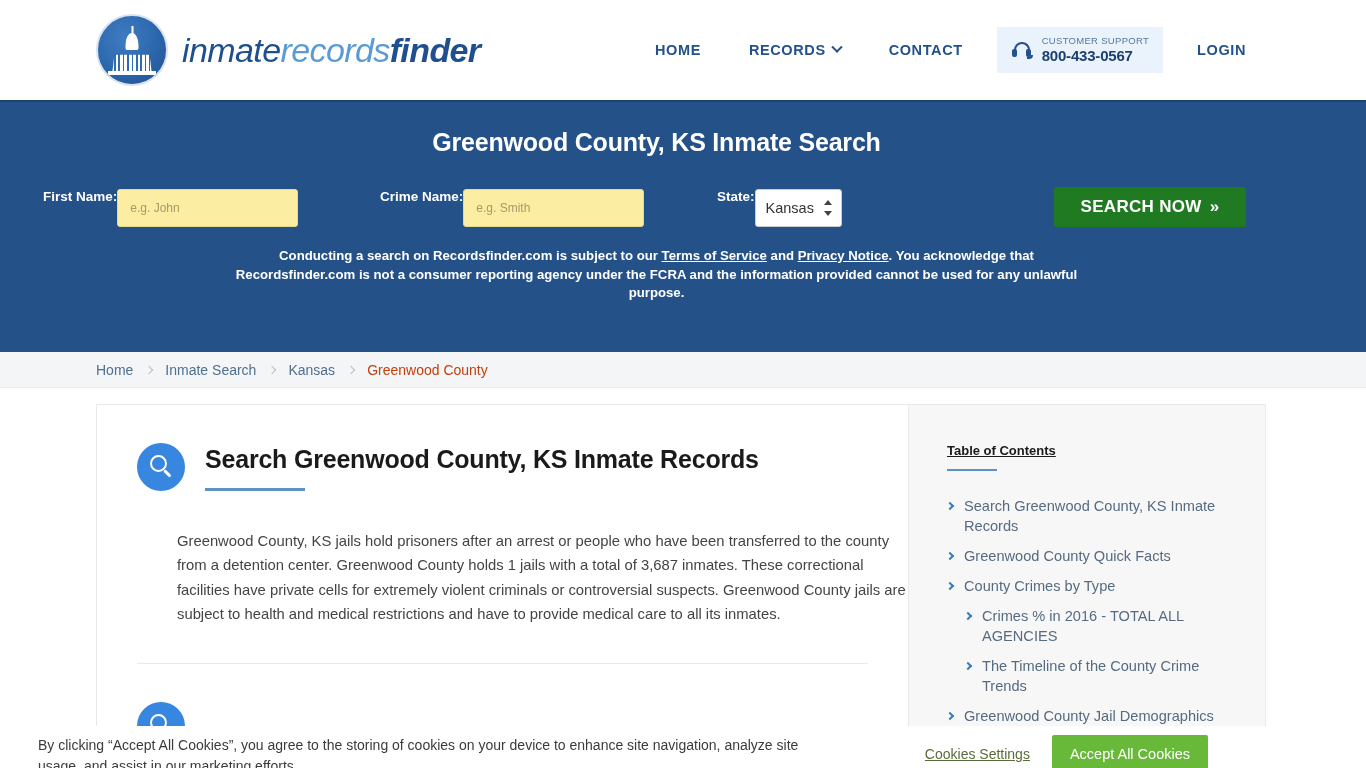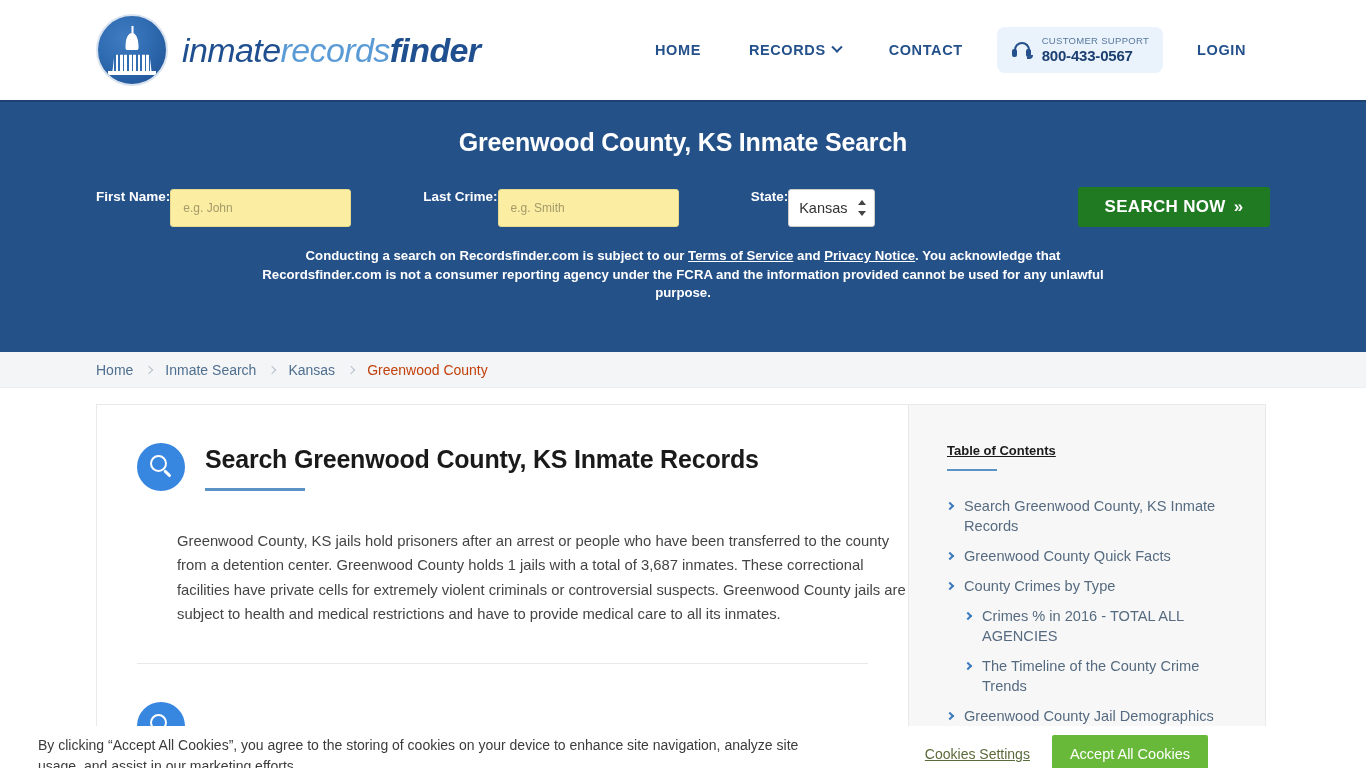--- a/index.html
+++ b/index.html
@@ -67,21 +67,21 @@
     color: #24518b; font-size: 14.5px; font-weight: bold; letter-spacing: .6px;
     text-decoration: none; padding: 0 24px; white-space: nowrap;
     display: flex; align-items: center; gap: 7px;
   }
   .chev-down {
     width: 8px; height: 8px; border-right: 2px solid #24518b; border-bottom: 2px solid #24518b;
     transform: rotate(45deg) translate(-2px,-2px);
   }
   .support {
     display: flex; align-items: center; gap: 9px;
-    background: #eaf2fb; border-radius: 8px;
+    background: #eaf2fb; border-radius: 0;
     padding: 9px 14px; margin: 0 10px;
   }
   .headset {
     width: 22px; height: 22px; position: relative; flex: 0 0 auto;
   }
   .headset .band {
     position: absolute; left: 3px; top: 3px; width: 16px; height: 12px;
     border: 2.3px solid #24518b; border-bottom: none;
     border-radius: 9px 9px 0 0;
   }
@@ -95,21 +95,21 @@
     border: 2px solid #24518b; border-left: none; border-top: none; border-radius: 0 0 4px 0;
   }
   .support-text { line-height: 1.15; }
   .support-label { font-size: 9.5px; color: #56789f; letter-spacing: .3px; }
   .support-phone { font-size: 15px; color: #1b3f70; font-weight: bold; letter-spacing: -0.2px; }
 
   
   .hero {
     background: #255189;
     border-top: 2px solid #1d4374;
-    padding: 26px 96px 22px 96px;
+    padding: 26px 96px 22px 43px;
     height: 252px;
   }
   .hero h1 {
     margin: 0 0 30px 0; text-align: center; color: #ffffff;
     font-size: 25px; font-weight: bold; letter-spacing: -0.2px;
   }
   .form-row { display: flex; align-items: flex-end; gap: 8px; }
   .field { display: flex; flex-direction: row; }
   .field.first { width: 320px; }
   .field.last  { width: 320px; margin-left: 9px; }
@@ -285,21 +285,21 @@
 
   <div class="hero">
     <h1>Greenwood County, KS Inmate Search</h1>
 
     <div class="form-row">
       <div class="field first">
         <label>First Name:</label>
         <input class="txt" type="text" placeholder="e.g. John" style="">
       </div>
       <div class="field last">
-        <label>Last Crime:</label>
+        <label>Crime Name:</label>
         <input class="txt" type="text" placeholder="e.g. Smith" style="">
       </div>
       <div class="field state">
         <label>State:</label>
         <div class="sel-wrap">
           <select class="sel">
             <option>Kansas</option>
           </select>
           <span class="sel-spin">
               <i class="up"></i>

